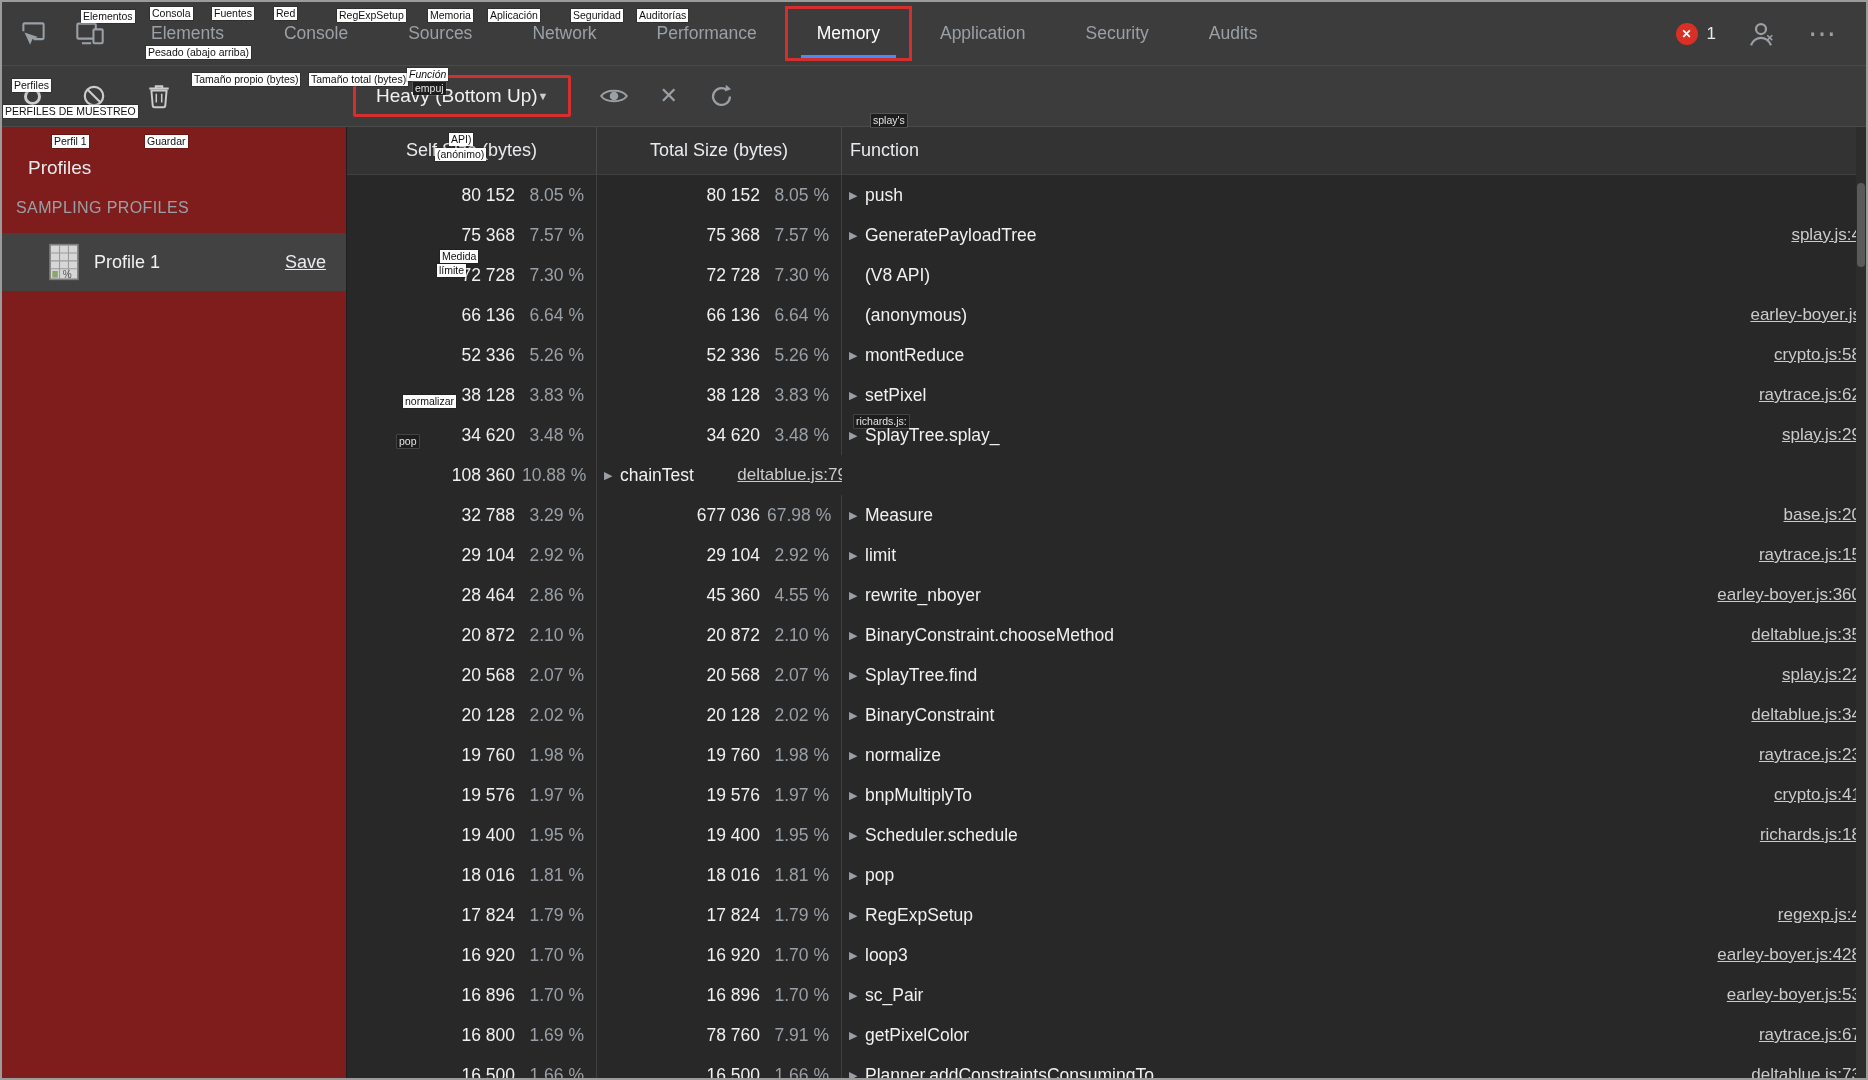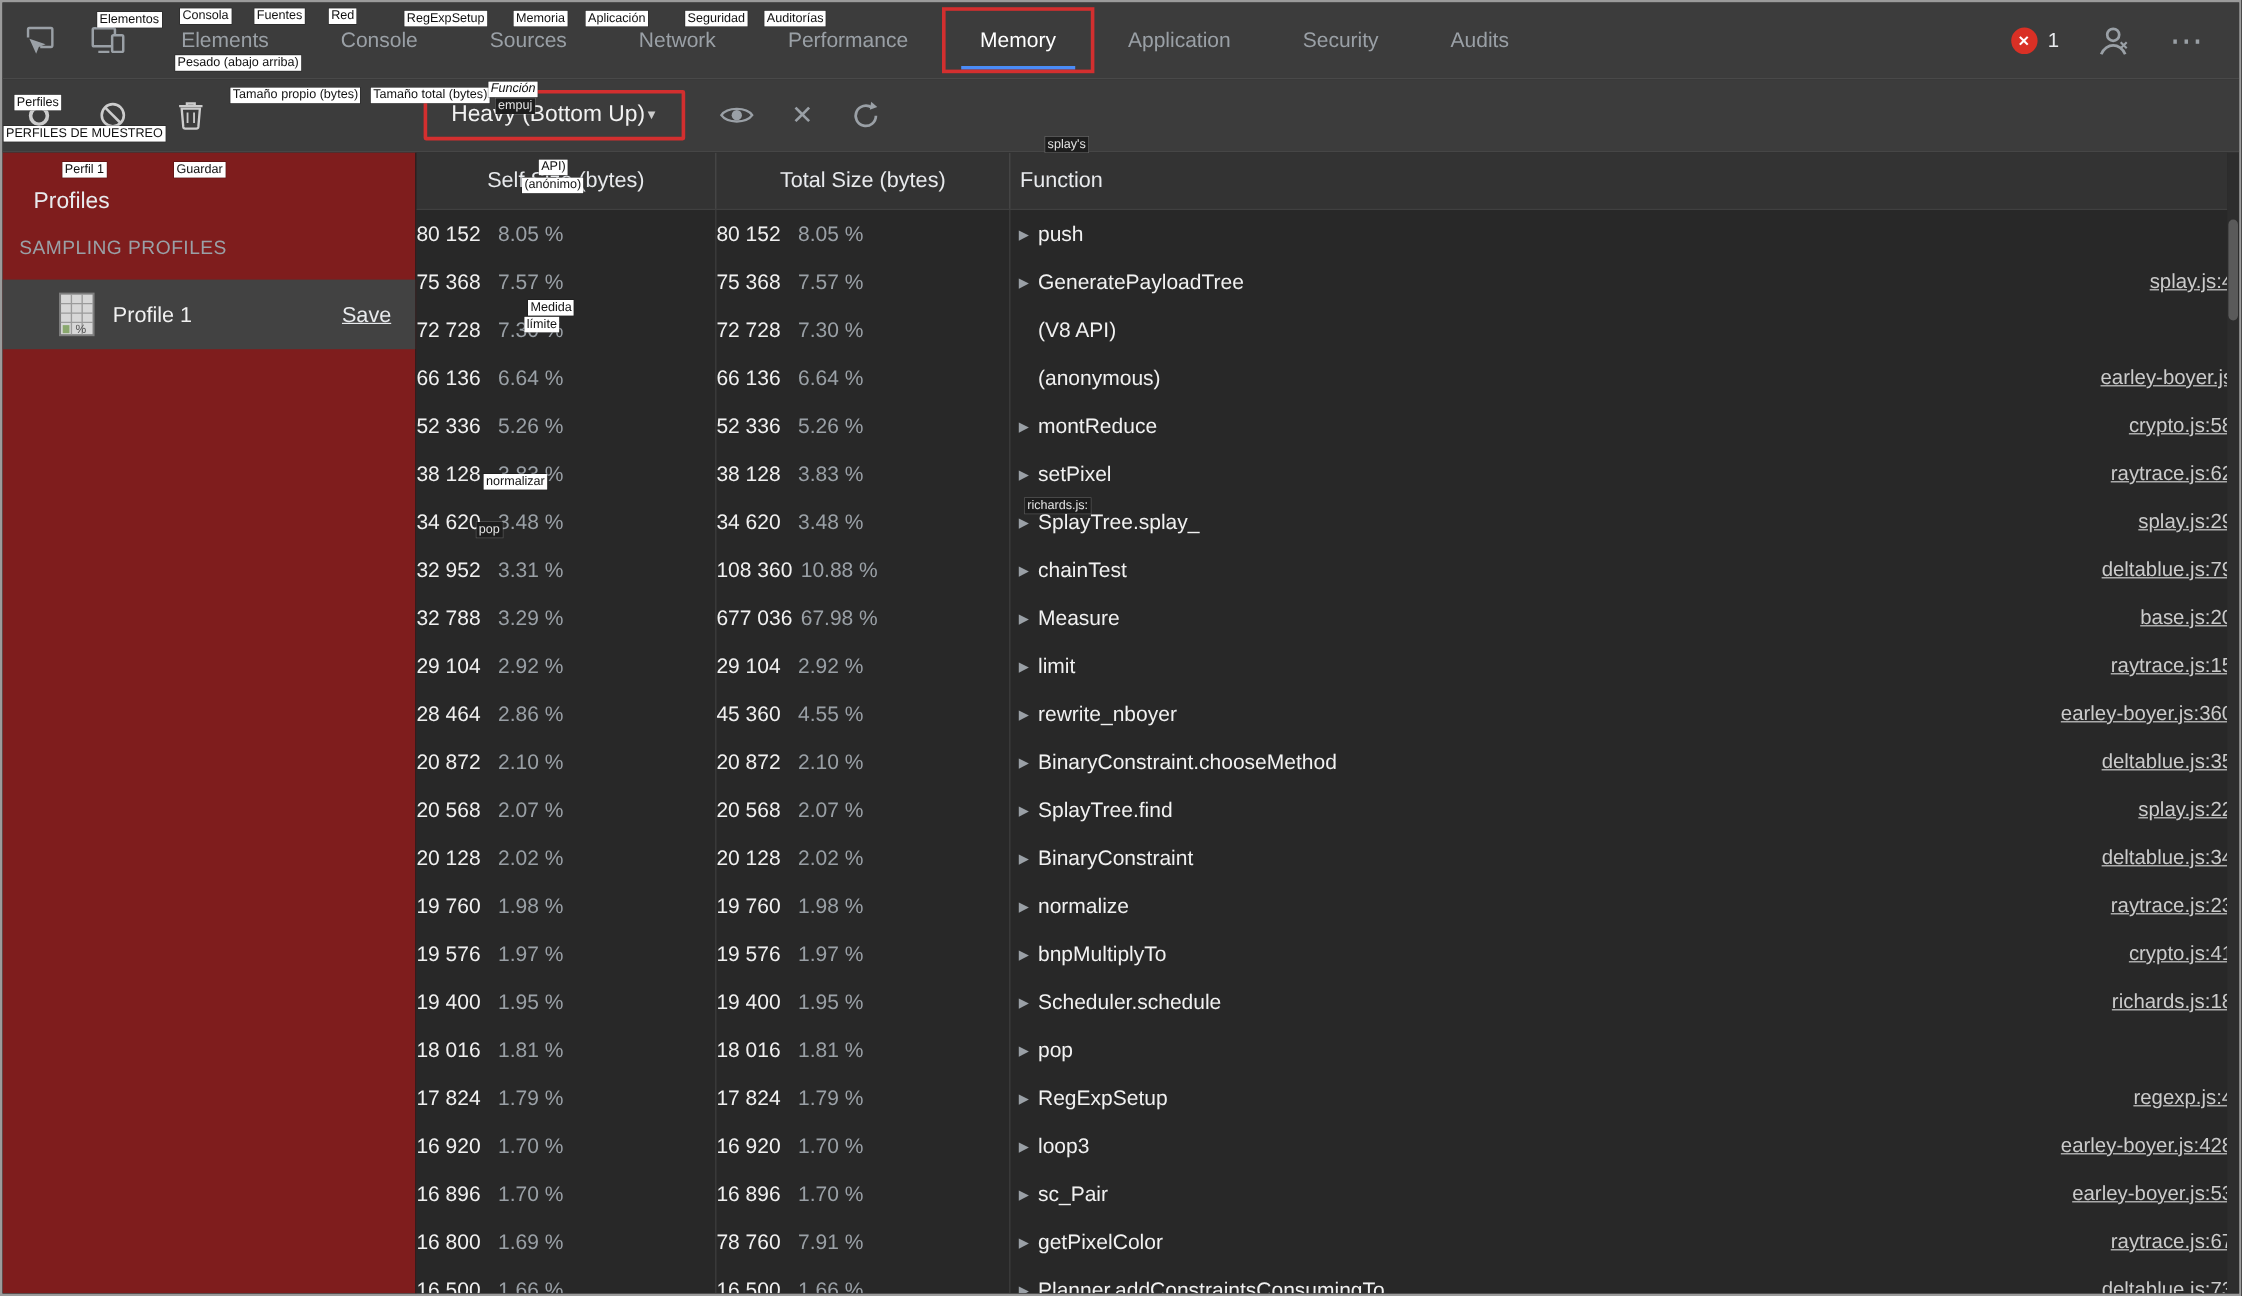--- a/index.html
+++ b/index.html
@@ -52,21 +52,21 @@
   .profile-save{ margin-left:auto; color:#e8eaed; font-size:18px; text-decoration:underline; cursor:pointer; }
 
   .table-area{ flex:1; position:relative; display:flex; flex-direction:column; background:#282828; overflow:hidden; }
   .thead{ height:48px; flex:none; margin-right:10px; display:grid; grid-template-columns:250px 245px 1fr; align-items:center; background:#333333; border-bottom:1px solid #404040; }
   .th{ color:#e8eaed; font-size:18px; height:100%; display:flex; align-items:center; }
   .th-self,.th-total{ justify-content:center; border-right:1px solid #4a4a4a; }
   .th-fn{ padding-left:8px; }
 
   .tbody{ flex:1; margin-right:10px; overflow:hidden; }
   .row{ height:40px; display:grid; grid-template-columns:250px 245px 1fr; align-items:stretch; }
-  .num-cell{ display:flex; align-items:center; gap:7px; padding-right:12px; border-right:1px solid #3f3f3f; }
+  .num-cell{ display:flex; justify-content:flex-end; align-items:center; gap:7px; padding-right:12px; border-right:1px solid #3f3f3f; }
   .num{ color:#f1f1f1; font-size:17.5px; white-space:nowrap; }
   .pct{ width:62px; text-align:right; color:#9aa0a6; font-size:17.5px; white-space:nowrap; }
   .fn-cell{ position:relative; display:flex; align-items:center; padding-left:7px; overflow:hidden; }
   .tri{ color:#9aa0a6; font-size:11px; width:16px; flex:none; }
   .fn-name{ color:#f1f1f1; font-size:17.5px; white-space:nowrap; }
   .src-link{ position:absolute; right:-5px; top:50%; transform:translateY(-50%); color:#cbcbcb; font-size:17px; text-decoration:underline; white-space:nowrap; cursor:pointer; }
 
   .scrollbar{ position:absolute; right:0; top:0; bottom:0; width:10px; background:#2d2d2d; }
   .scrollbar .thumb{ position:absolute; top:56px; left:1px; right:1px; height:84px; background:#5a5a5a; border-radius:5px; }
 
@@ -317,24 +317,20 @@
               <span class="num">34 620</span>
               <span class="pct">3.48 %</span>
             </div>
             <div class="fn-cell">
               <span class="tri">▶</span>
               <span class="fn-name">SplayTree.splay_</span>
               <a class="src-link">splay.js:29</a>
             </div>
           </div>
           <div class="row">
-            <div class="num-cell">
-              <span class="num">32 952</span>
-              <span class="pct">3.31 %</span>
-            </div>
             <div class="num-cell">
               <span class="num">108 360</span>
               <span class="pct">10.88 %</span>
             </div>
             <div class="fn-cell">
               <span class="tri">▶</span>
               <span class="fn-name">chainTest</span>
               <a class="src-link">deltablue.js:79</a>
             </div>
           </div>

